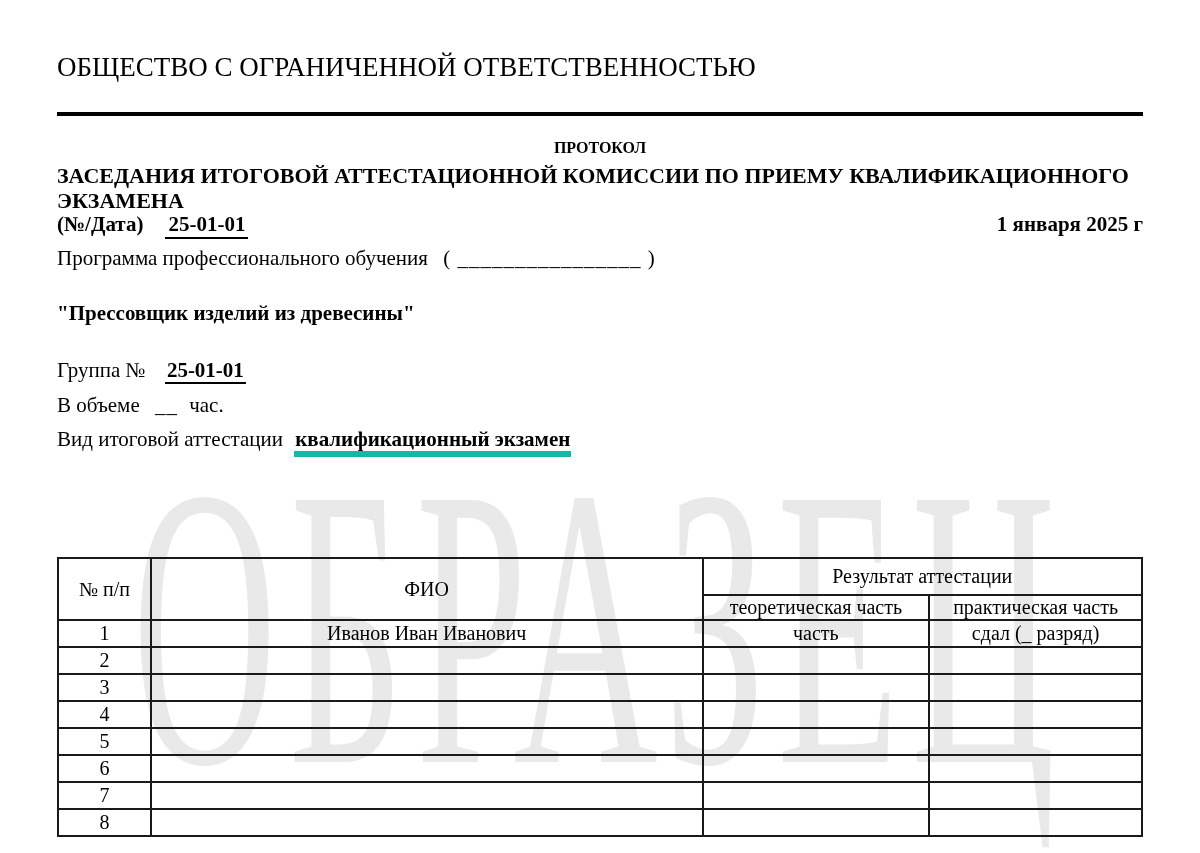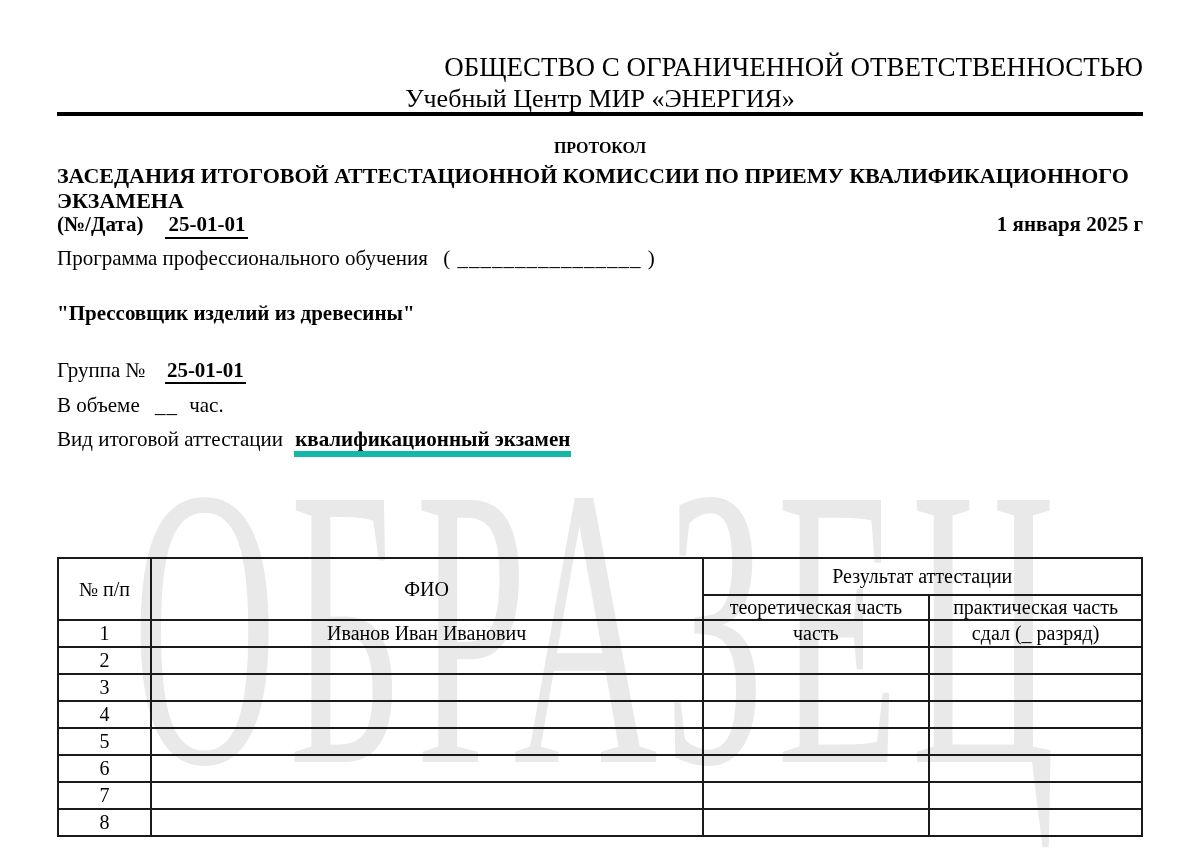--- a/index.html
+++ b/index.html
@@ -26,21 +26,21 @@
     transform: scaleY(2.0);
     transform-origin: center top;
     white-space: nowrap;
     pointer-events: none;
     z-index: 0;
     user-select: none;
   }
 
   .layer { position: absolute; left: 57px; right: 57px; z-index: 1; }
 
-  .org1 { top: 52px; text-align: right; font-size: 27px; }
+  .org1 { top: 52px; text-align: left; font-size: 27px; }
   .org2 { top: 84px; text-align: center; font-size: 26px; }
   .rule { top: 112px; height: 4px; background: #000; }
 
   .title1 { top: 139px; text-align: center; font-size: 16px; font-weight: bold; }
   .title2 { top: 163px; text-align: left; font-size: 22px; font-weight: bold; line-height: 25px; }
 
   .meta-row {
     top: 212px; display: flex; justify-content: space-between;
     font-size: 21px; font-weight: bold;
   }
@@ -89,21 +89,20 @@
   .cell-fio { text-align: left; padding-left: 8px; }
 </style>
 </head>
 <body>
 
 <div class="page">
 
   <div class="watermark">ОБРАЗЕЦ</div>
 
   <div class="layer org1">ОБЩЕСТВО С ОГРАНИЧЕННОЙ ОТВЕТСТВЕННОСТЬЮ</div>
-  <div class="layer org2">Учебный Центр МИР «ЭНЕРГИЯ»</div>
   <div class="layer rule"></div>
 
   <div class="layer title1">ПРОТОКОЛ</div>
   <div class="layer title2">
     <div>ЗАСЕДАНИЯ ИТОГОВОЙ АТТЕСТАЦИОННОЙ КОМИССИИ ПО ПРИЕМУ КВАЛИФИКАЦИОННОГО</div>
     <div>ЭКЗАМЕНА</div>
   </div>
 
   <div class="layer meta-row">
     <span class="meta-left">

